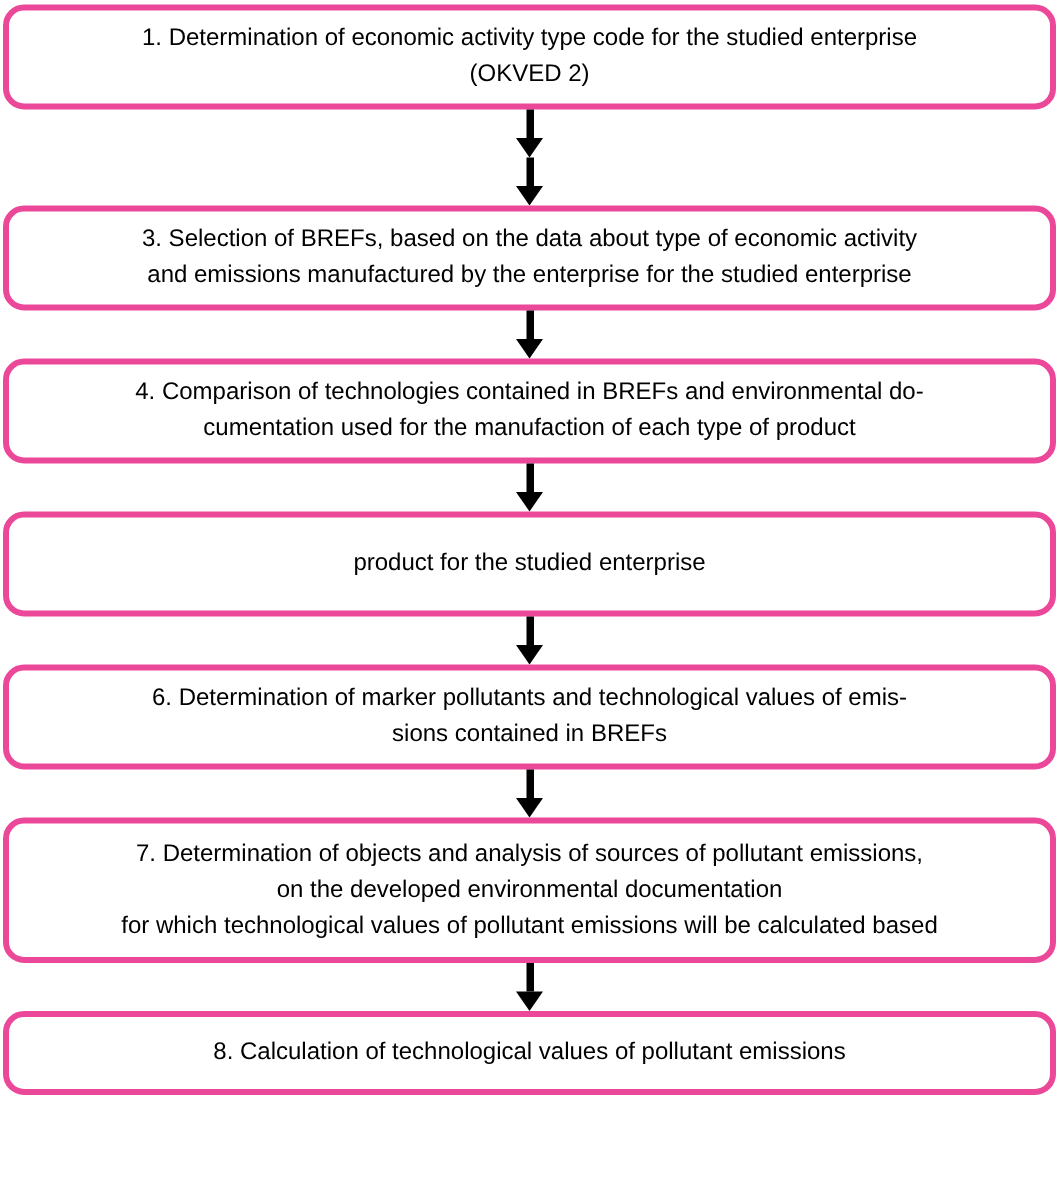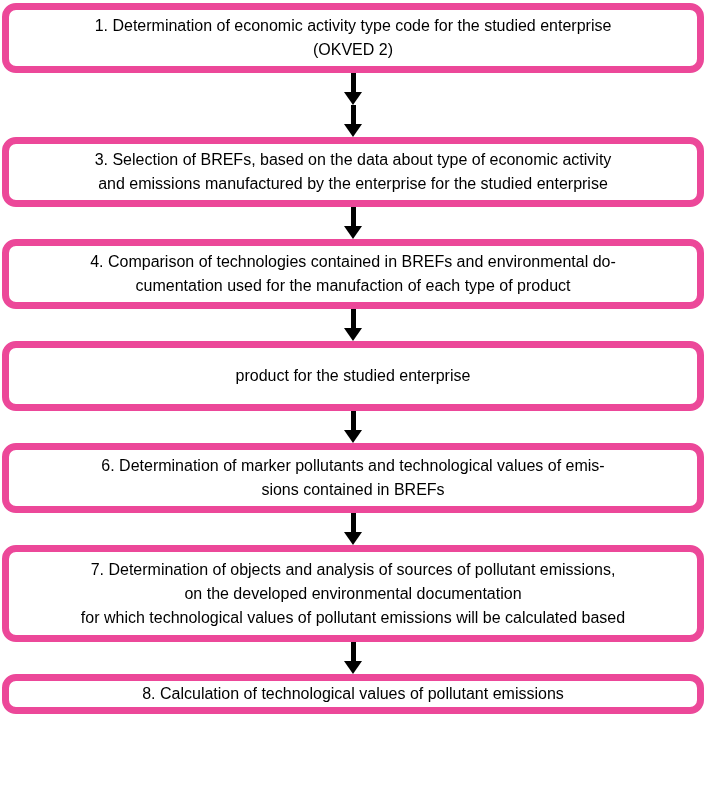--- a/index.html
+++ b/index.html
@@ -13,39 +13,39 @@
     height: 799px;
     background: #ffffff;
     display: flex;
     flex-direction: column;
     align-items: center;
     padding-top: 3px;
     overflow: hidden;
   }
   .flow-box {
     width: 702px;
-    border: 7px solid #ec4899;
+    border: 4px solid #ec4899;
     border-radius: 14px;
     background: #ffffff;
     display: flex;
     flex-direction: column;
     justify-content: center;
     align-items: center;
     text-align: center;
     padding: 4px 22px;
     flex: 0 0 auto;
   }
   .flow-box .line {
     font-size: 16px;
     line-height: 24px;
     white-space: nowrap;
   }
   .h2 { height: 70px; }
   .h3 { height: 97px; align-items: center; }
-  .h1 { height: 40px; }
+  .h1 { height: 56px; }
   .arrow {
     flex: 0 0 auto;
     height: 32px;
     display: flex;
     flex-direction: column;
     align-items: center;
     justify-content: flex-start;
   }
   .arrow .shaft {
     width: 5px;

